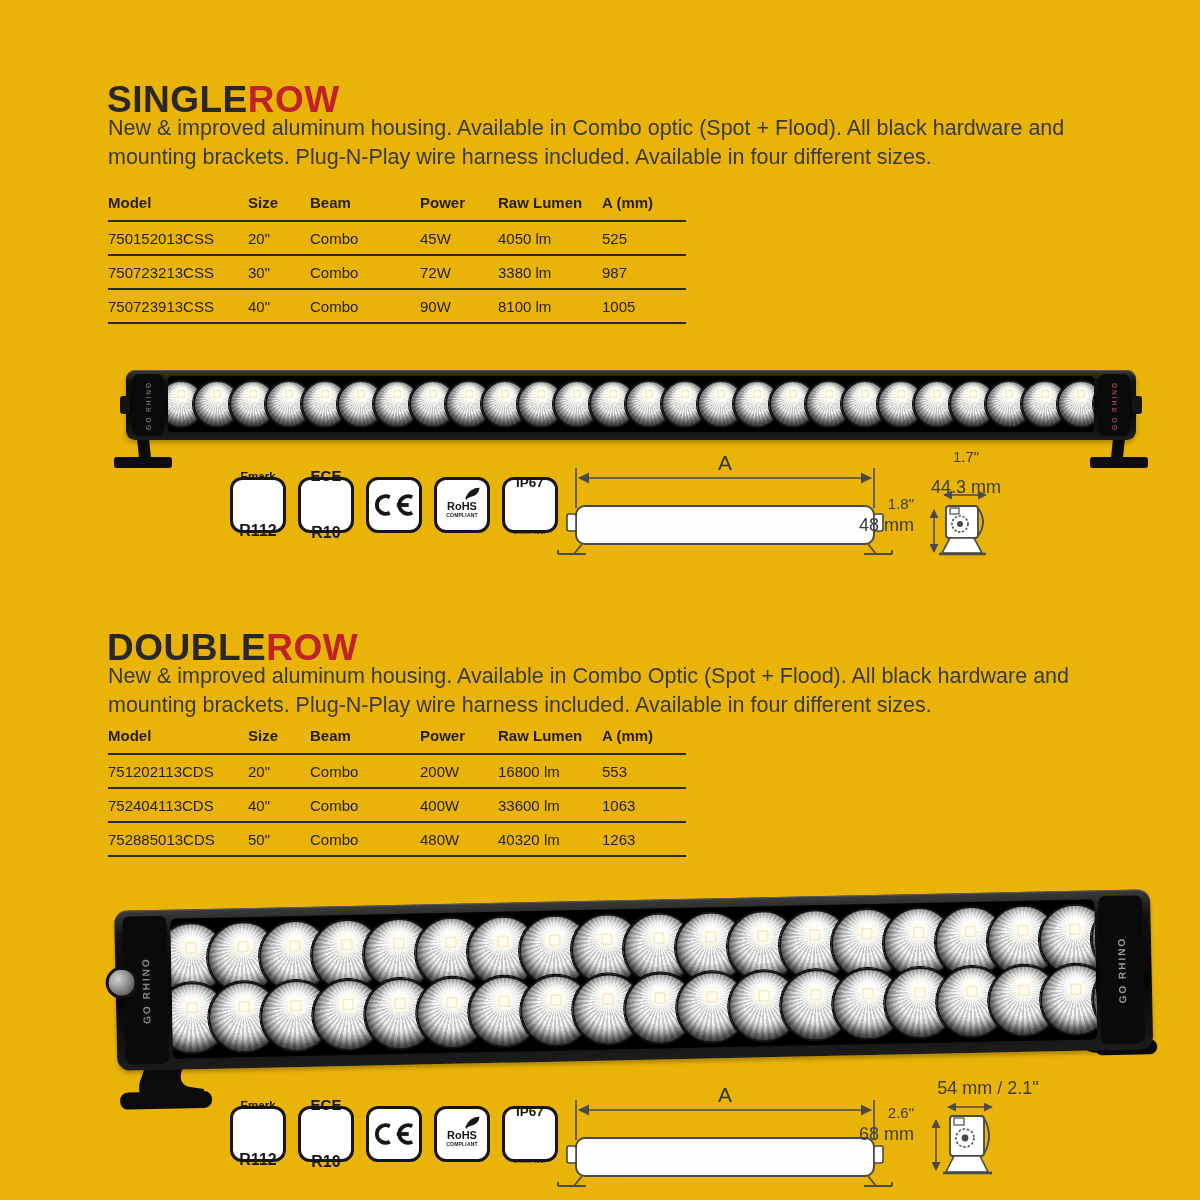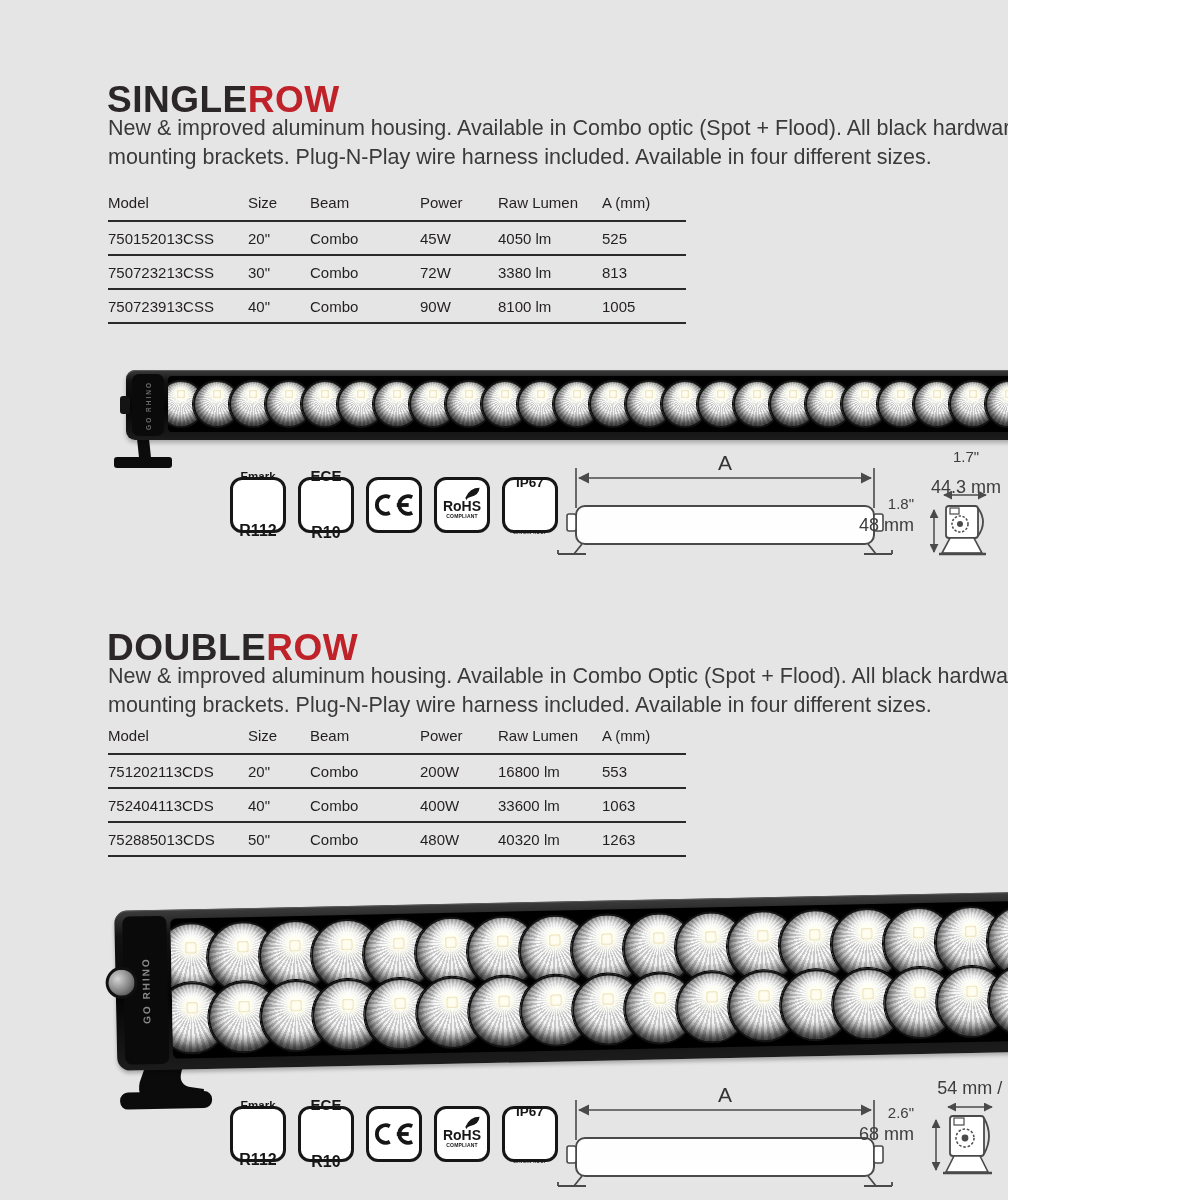--- a/index.html
+++ b/index.html
@@ -1,27 +1,27 @@
 <!DOCTYPE html>
 <html><head>
 <meta charset="utf-8">
 <style>
   html,body{margin:0;padding:0;background:#fff;}
-  .page{position:relative;width:1008px;height:1200px;background:#e5e5e5;overflow:hidden;
+  .page{position:relative;width:1200px;height:1200px;background:#eab308;overflow:hidden;
         font-family:"Liberation Sans",sans-serif;color:#2b2728;}
   .abs{position:absolute;}
 
   
   .sec-title{font-size:37px;font-weight:800;letter-spacing:.5px;color:#2b2728;line-height:1;}
   .sec-title .red{color:#bf2228;}
   .desc{font-size:21.5px;line-height:1.36;color:#3a3a3a;width:1032px;}
 
   
   table.spec{border-collapse:collapse;width:578px;font-size:15px;color:#231f20;table-layout:fixed;}
-  table.spec th{text-align:left;font-weight:400;padding:4px 0 9px;border-bottom:2px solid #2a2a2a;}
+  table.spec th{text-align:left;font-weight:700;padding:4px 0 9px;border-bottom:2px solid #2a2a2a;}
   table.spec td{padding:8px 0 7px;border-bottom:2px solid #2a2a2a;}
   col.c1{width:140px}col.c2{width:62px}col.c3{width:110px}col.c4{width:78px}col.c5{width:104px}col.c6{width:84px}
 
   
   .bar-body{position:absolute;background:linear-gradient(180deg,#3c3c3c 0,#121212 16%,#050505 55%,#1c1c1c 100%);
             border-radius:9px;box-shadow:inset 0 1px 0 #5a5a5a, 0 3px 4px rgba(0,0,0,.25);}
   .endcap{position:absolute;top:4px;bottom:4px;width:32px;background:#0a0a0a;border-radius:7px;
           display:flex;align-items:center;justify-content:center;z-index:3;}
   .endcap .vtxt{writing-mode:vertical-rl;transform:rotate(180deg);font-size:6.5px;font-weight:700;
           letter-spacing:2px;color:#6d6d6d;white-space:nowrap;}
@@ -53,21 +53,21 @@
          background:radial-gradient(circle at 35% 35%, #d4d4d4, #808080 55%, #303030);border:3px solid #101010;}
   .dbar-rot{position:absolute;inset:0;transform:rotate(-1.2deg);}
 
   
   .badge-row{display:flex;gap:12px;}
   .badge{position:relative;width:56px;height:56px;border:3px solid #161616;border-radius:12px;background:#fff;
          display:flex;flex-direction:column;align-items:center;justify-content:center;color:#161616;box-sizing:border-box;}
   .badge .l1{font-size:13px;font-weight:700;line-height:1.05;}
   .badge.emark .l1{font-size:11.5px;}
   .badge .l2{font-size:16px;font-weight:700;line-height:1.15;margin-top:40px;}
-  .badge.rohs .l1{font-size:14px;font-weight:800;margin-top:9px;line-height:1;}
+  .badge.rohs .l1{font-size:11px;font-weight:800;margin-top:9px;line-height:1;}
   .badge.rohs .l2{font-size:5px;font-weight:700;letter-spacing:.2px;margin-top:1px;}
   .badge.rohs .leaf{position:absolute;top:6px;left:27px;}
   .badge.ip67 .l1{font-size:13.5px;font-weight:800;line-height:1;margin-top:1px;}
   .badge.ip67 .l2{font-size:4.5px;font-weight:700;letter-spacing:.2px;}
 
   
   .dimtxt{color:#3d3d3d;}
   .dim-in{font-size:15px;}
   .dim-mm{font-size:18px;}
   svg text{font-family:"Liberation Sans",sans-serif;}
@@ -108,21 +108,21 @@
           <td>45W</td>
           <td>4050 lm</td>
           <td>525</td>
         </tr>
         <tr>
           <td>750723213CSS</td>
           <td>30"</td>
           <td>Combo</td>
           <td>72W</td>
           <td>3380 lm</td>
-          <td>813</td>
+          <td>987</td>
         </tr>
         <tr>
           <td>750723913CSS</td>
           <td>40"</td>
           <td>Combo</td>
           <td>90W</td>
           <td>8100 lm</td>
           <td>1005</td>
         </tr>
       </tbody>

